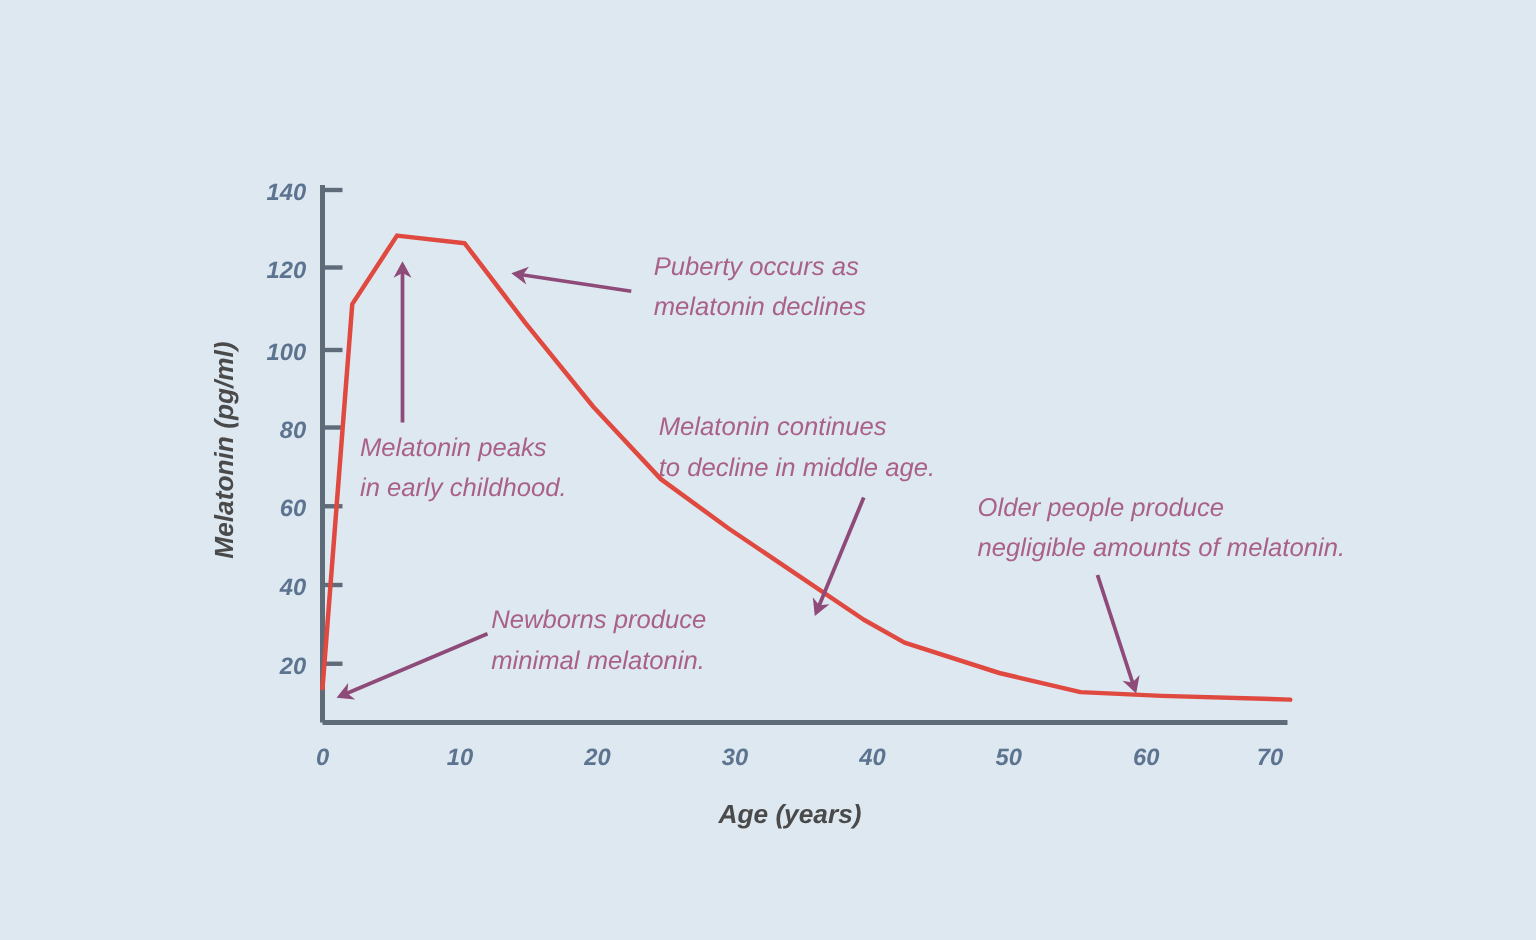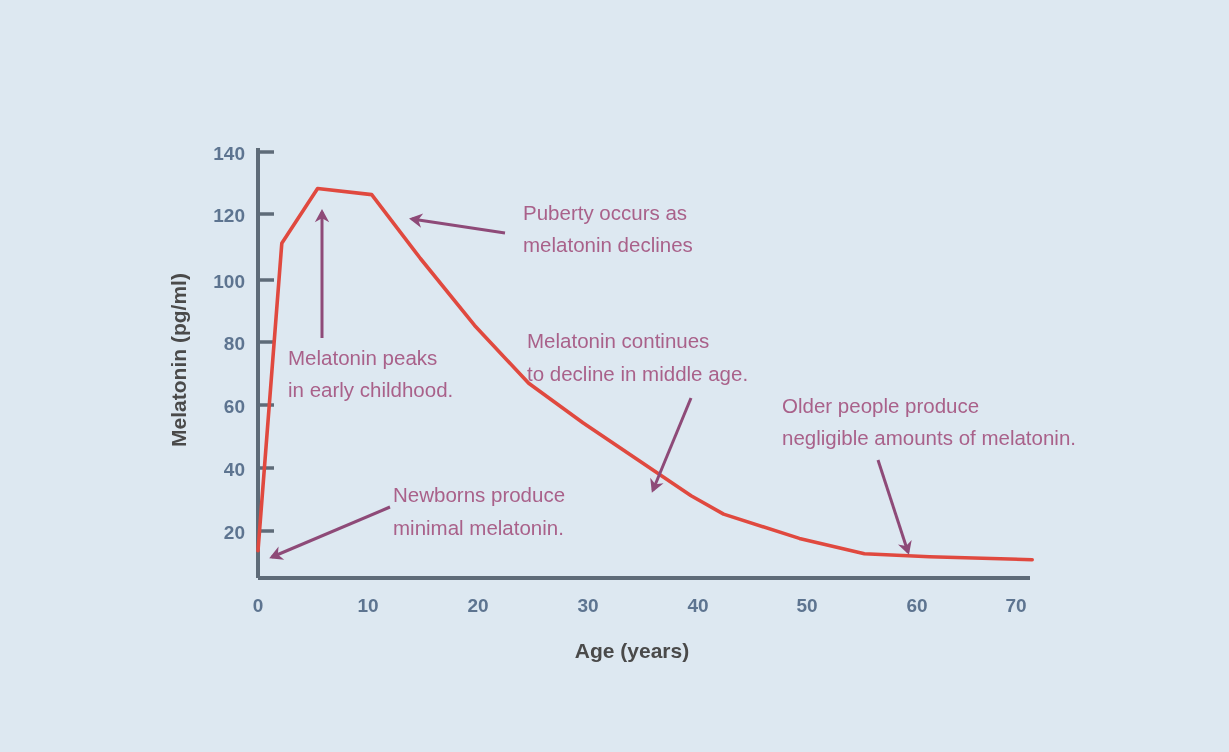--- a/index.html
+++ b/index.html
@@ -11,20 +11,21 @@
     width: 1229px;
     height: 752px;
     background: #dde8f1;
     font-family: "Liberation Sans", sans-serif;
     overflow: hidden;
   }
   #figure {
     position: relative;
     width: 1229px;
     height: 752px;
+    font-style: italic;
   }
   #plot-svg {
     position: absolute;
     left: 0;
     top: 0;
     width: 1229px;
     height: 752px;
     display: block;
   }
   .tick-label {

